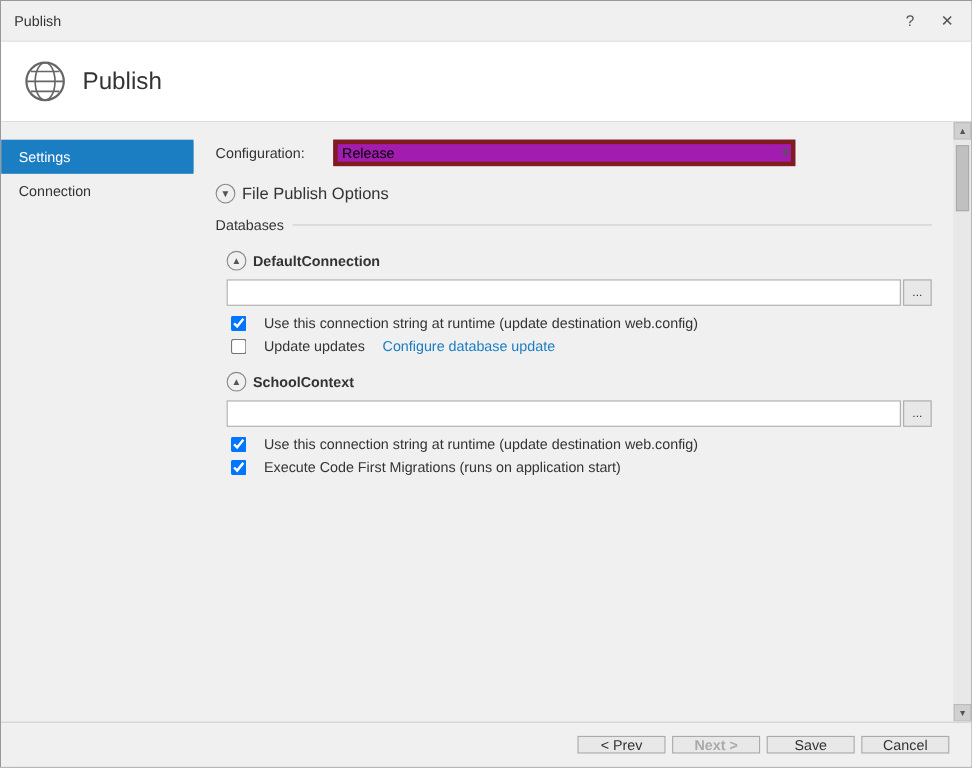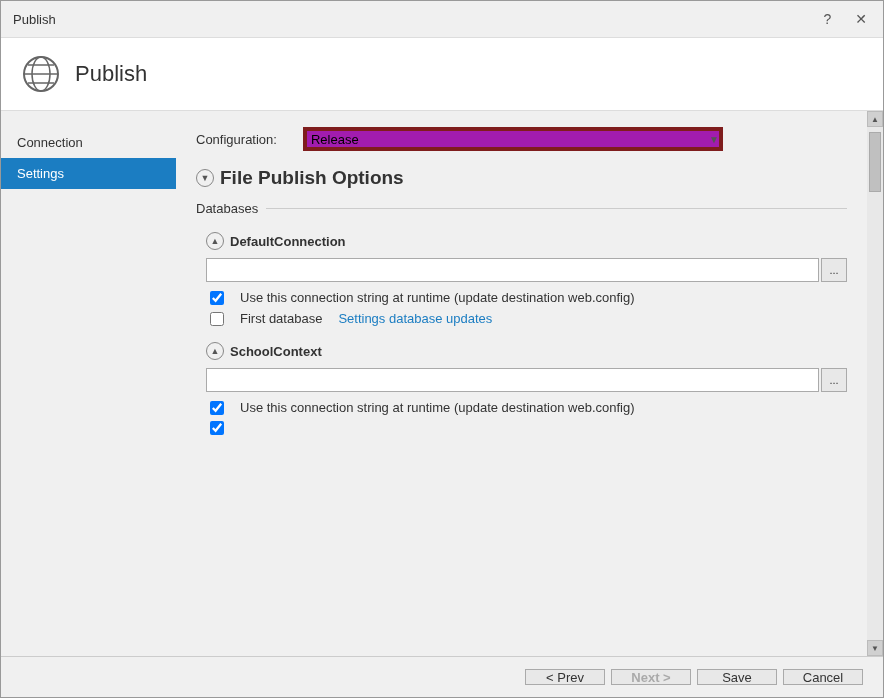--- a/index.html
+++ b/index.html
@@ -205,22 +205,22 @@
       border: 1px solid #888;
       border-radius: 50%;
       display: flex;
       align-items: center;
       justify-content: center;
       font-size: 9px;
       color: #555;
       flex-shrink: 0;
     }
     .section-title {
-      font-size: 19px;
-      font-weight: bold;
+      font-size: 15px;
+      font-weight: normal;
       color: #333;
     }
 
     .databases-section {
       margin-top: 8px;
       margin-bottom: 12px;
     }
     .databases-title {
       font-size: 13px;
       font-weight: normal;
@@ -351,25 +351,25 @@
       <line x1="3" y1="20" x2="37" y2="20" stroke="#666" stroke-width="1.5"></line>
       <line x1="7" y1="11" x2="33" y2="11" stroke="#666" stroke-width="1.5"></line>
       <line x1="7" y1="29" x2="33" y2="29" stroke="#666" stroke-width="1.5"></line>
     </svg>
     <span class="header-title">Publish</span>
   </div>
 
   <div class="body">
 
     <div class="sidebar">
+      <div class="sidebar-item active">
+        <span>Settings</span>
+      </div>
       <div class="sidebar-item">
         <span>Connection</span>
-      </div>
-      <div class="sidebar-item active">
-        <span>Settings</span>
       </div>
     </div>
 
     <div class="main-content">
       <div class="content-area">
 
         <div class="config-row">
           <span class="config-label">Configuration:</span>
           <div class="select-wrapper">
             <select>
@@ -398,40 +398,41 @@
             <div class="input-with-btn">
               <input class="db-input" type="text" value="" style="">
               <button class="ellipsis-btn">...</button>
             </div>
             <div class="checkbox-row">
               <input type="checkbox" id="cb-use-connection" checked="" style="">
               <label for="cb-use-connection" class="checkbox-label">Use this connection string at runtime (update destination web.config)</label>
             </div>
             <div class="checkbox-row">
               <input type="checkbox" id="cb-update-db" style="">
-              <label for="cb-update-db" class="checkbox-label">First database</label>
-              <a class="link-text">Settings database updates</a>
+              <label for="cb-update-db" class="checkbox-label">Update updates</label>
+              <a class="link-text">Configure database update</a>
             </div>
           </div>
 
           <div class="db-section">
             <div class="db-header">
               <div class="section-chevron">▲</div>
               <span class="db-title">SchoolContext</span>
             </div>
             <div class="input-with-btn">
               <input class="db-input" type="text" value="" style="">
               <button class="ellipsis-btn">...</button>
             </div>
             <div class="checkbox-row">
               <input type="checkbox" id="cb-school-use-connection" checked="" style="">
               <label for="cb-school-use-connection" class="checkbox-label">Use this connection string at runtime (update destination web.config)</label>
             </div>
             <div class="checkbox-row">
               <input type="checkbox" id="cb-school-code-first" checked="" style="">
+              <label for="cb-school-code-first" class="checkbox-label">Execute Code First Migrations (runs on application start)</label>
             </div>
           </div>
 
         </div>
       </div>
 
       <div class="scrollbar">
         <div class="scrollbar-arrow">▲</div>
         <div class="scrollbar-track">
           <div class="scrollbar-thumb"></div>

